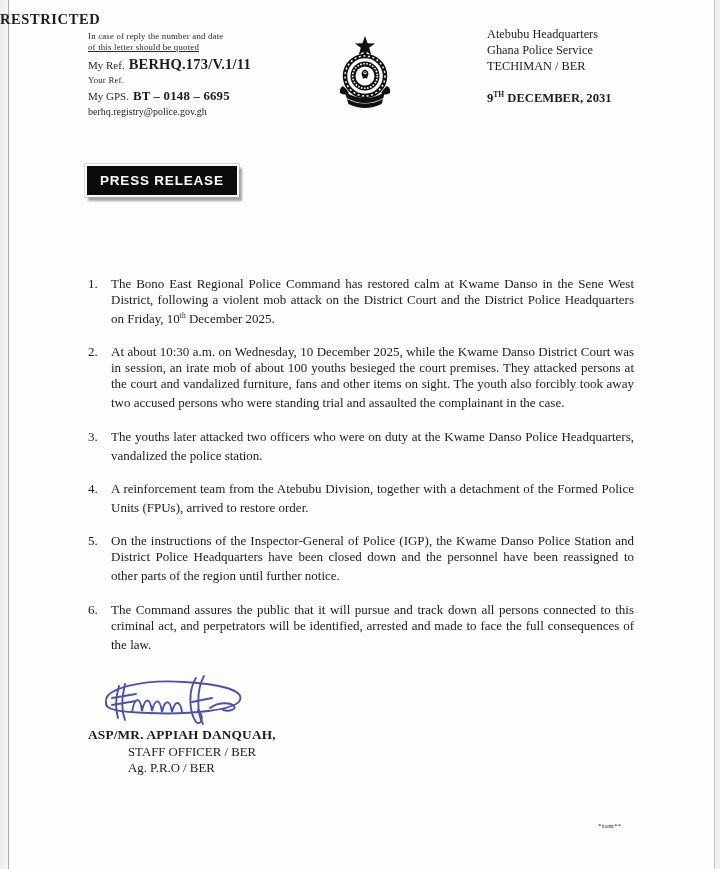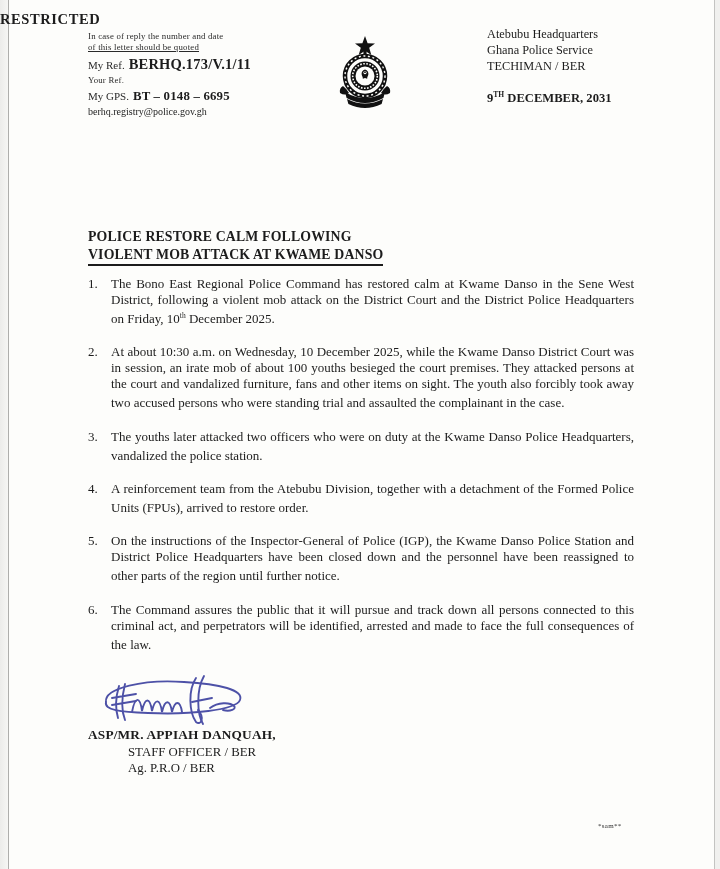--- a/index.html
+++ b/index.html
@@ -128,25 +128,24 @@
 
   <div class="addr-block">
     <div>Atebubu Headquarters</div>
     <div>Ghana Police Service</div>
     <div>TECHIMAN / BER</div>
     <div class="addr-date">
       <span>9</span><sup>TH</sup><span> DECEMBER, 2031</span>
     </div>
   </div>
 
+  <div class="press-box">
+    <span>PRESS RELEASE</span>
+  </div>
 
-  <div class="title">
-    <div>POLICE RESTORE CALM FOLLOWING</div>
-    <div><span class="u2">VIOLENT MOB ATTACK AT KWAME DANSO</span></div>
-  </div>
 
   <div class="paras">
     <div class="para">
       <span class="num">1.</span>
       <span class="ptext"><span>The Bono East Regional Police Command has restored calm at Kwame Danso in the Sene West District, following a violent mob attack on the District Court and the District Police Headquarters on Friday, 10</span><sup>th</sup><span> December 2025.</span></span>
     </div>
     <div class="para">
       <span class="num">2.</span>
       <span class="ptext"><span>At about 10:30 a.m. on Wednesday, 10 December 2025, while the Kwame Danso District Court was in session, an irate mob of about 100 youths besieged the court premises. They attacked persons at the court and vandalized furniture, fans and other items on sight. The youth also forcibly took away two accused persons who were standing trial and assaulted the complainant in the case.</span><sup></sup><span></span></span>
     </div>

